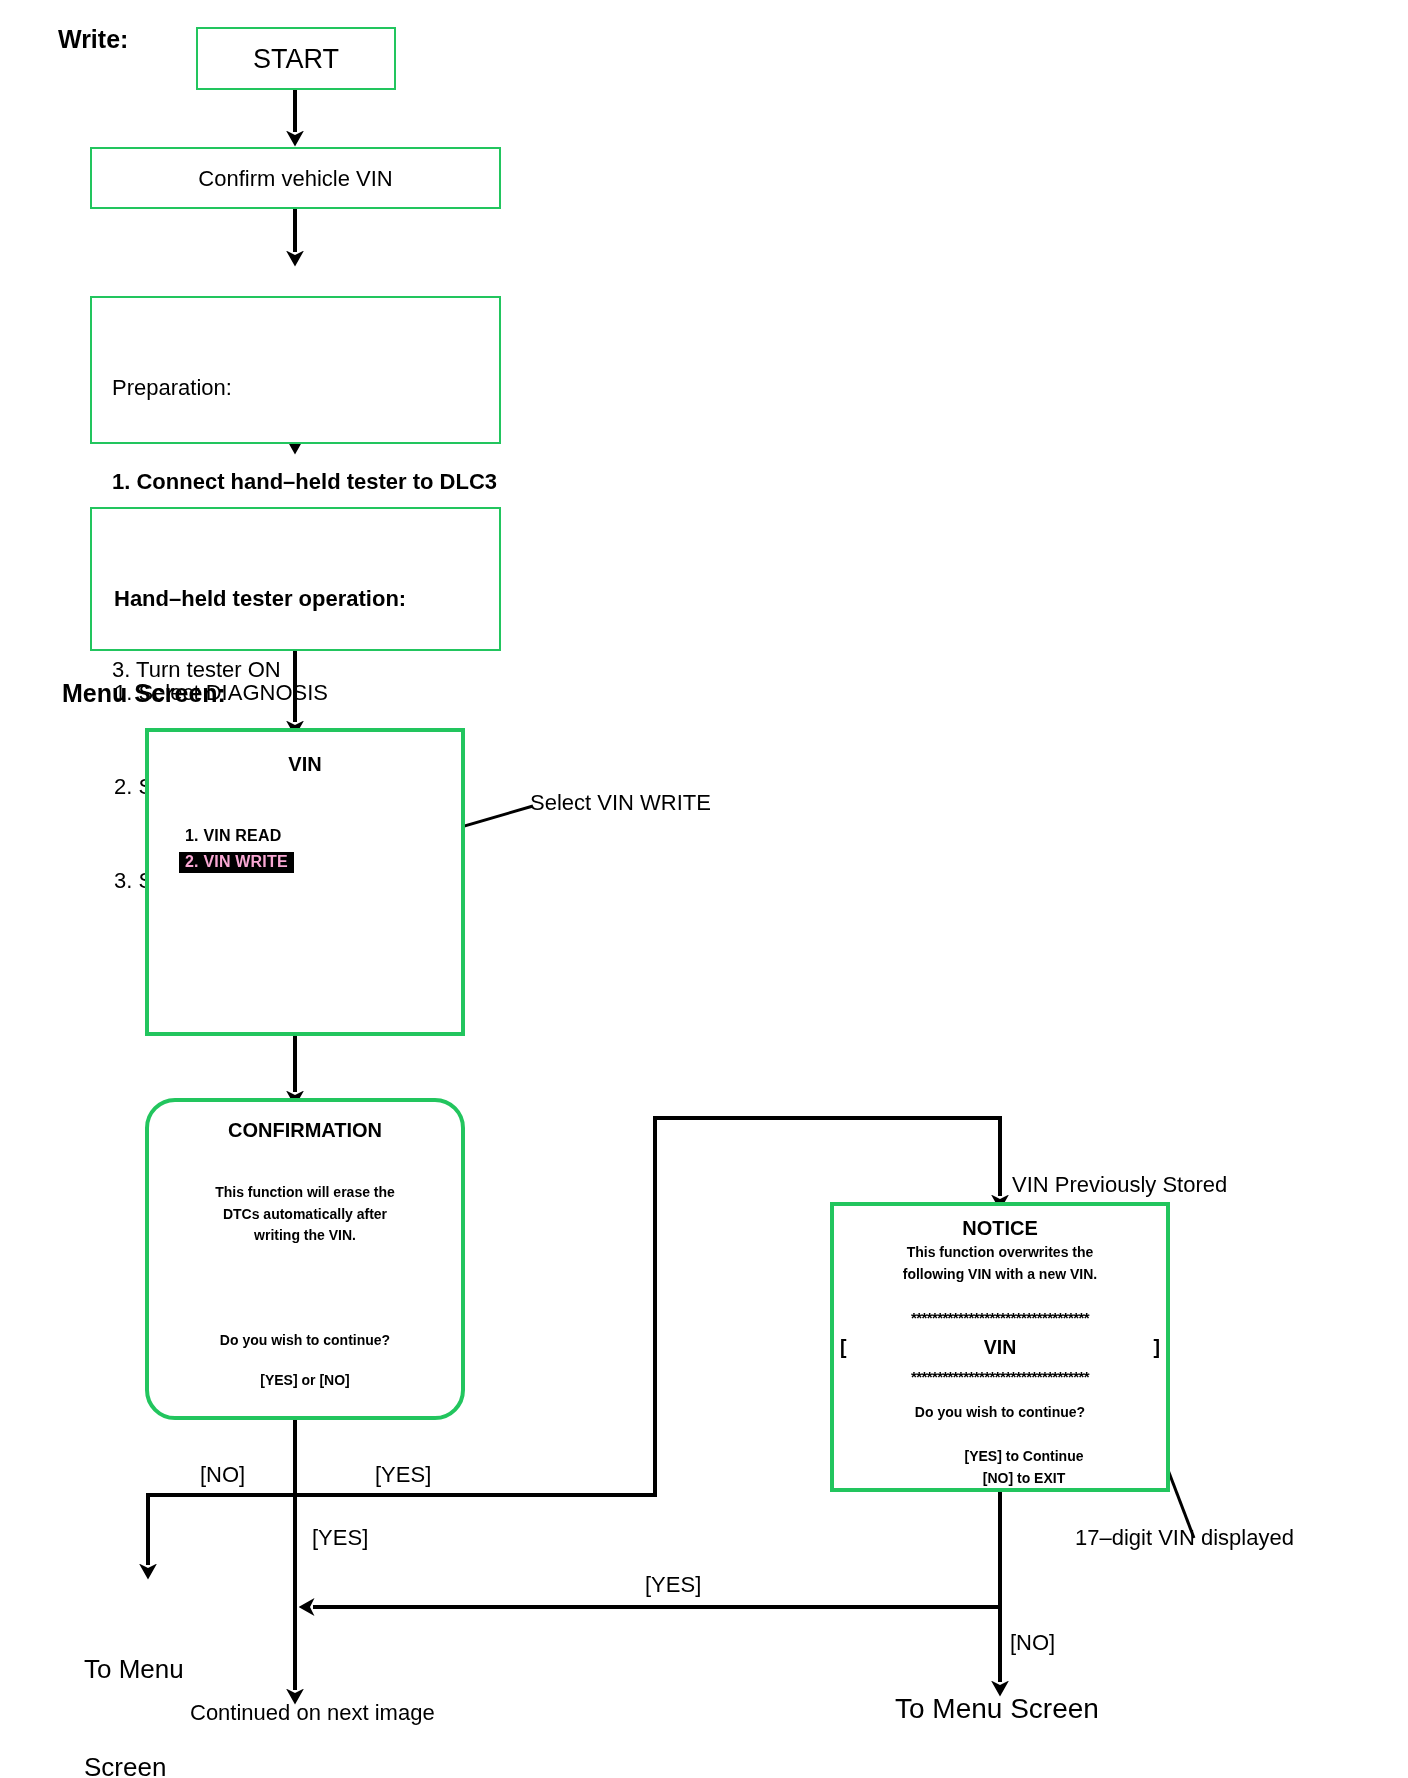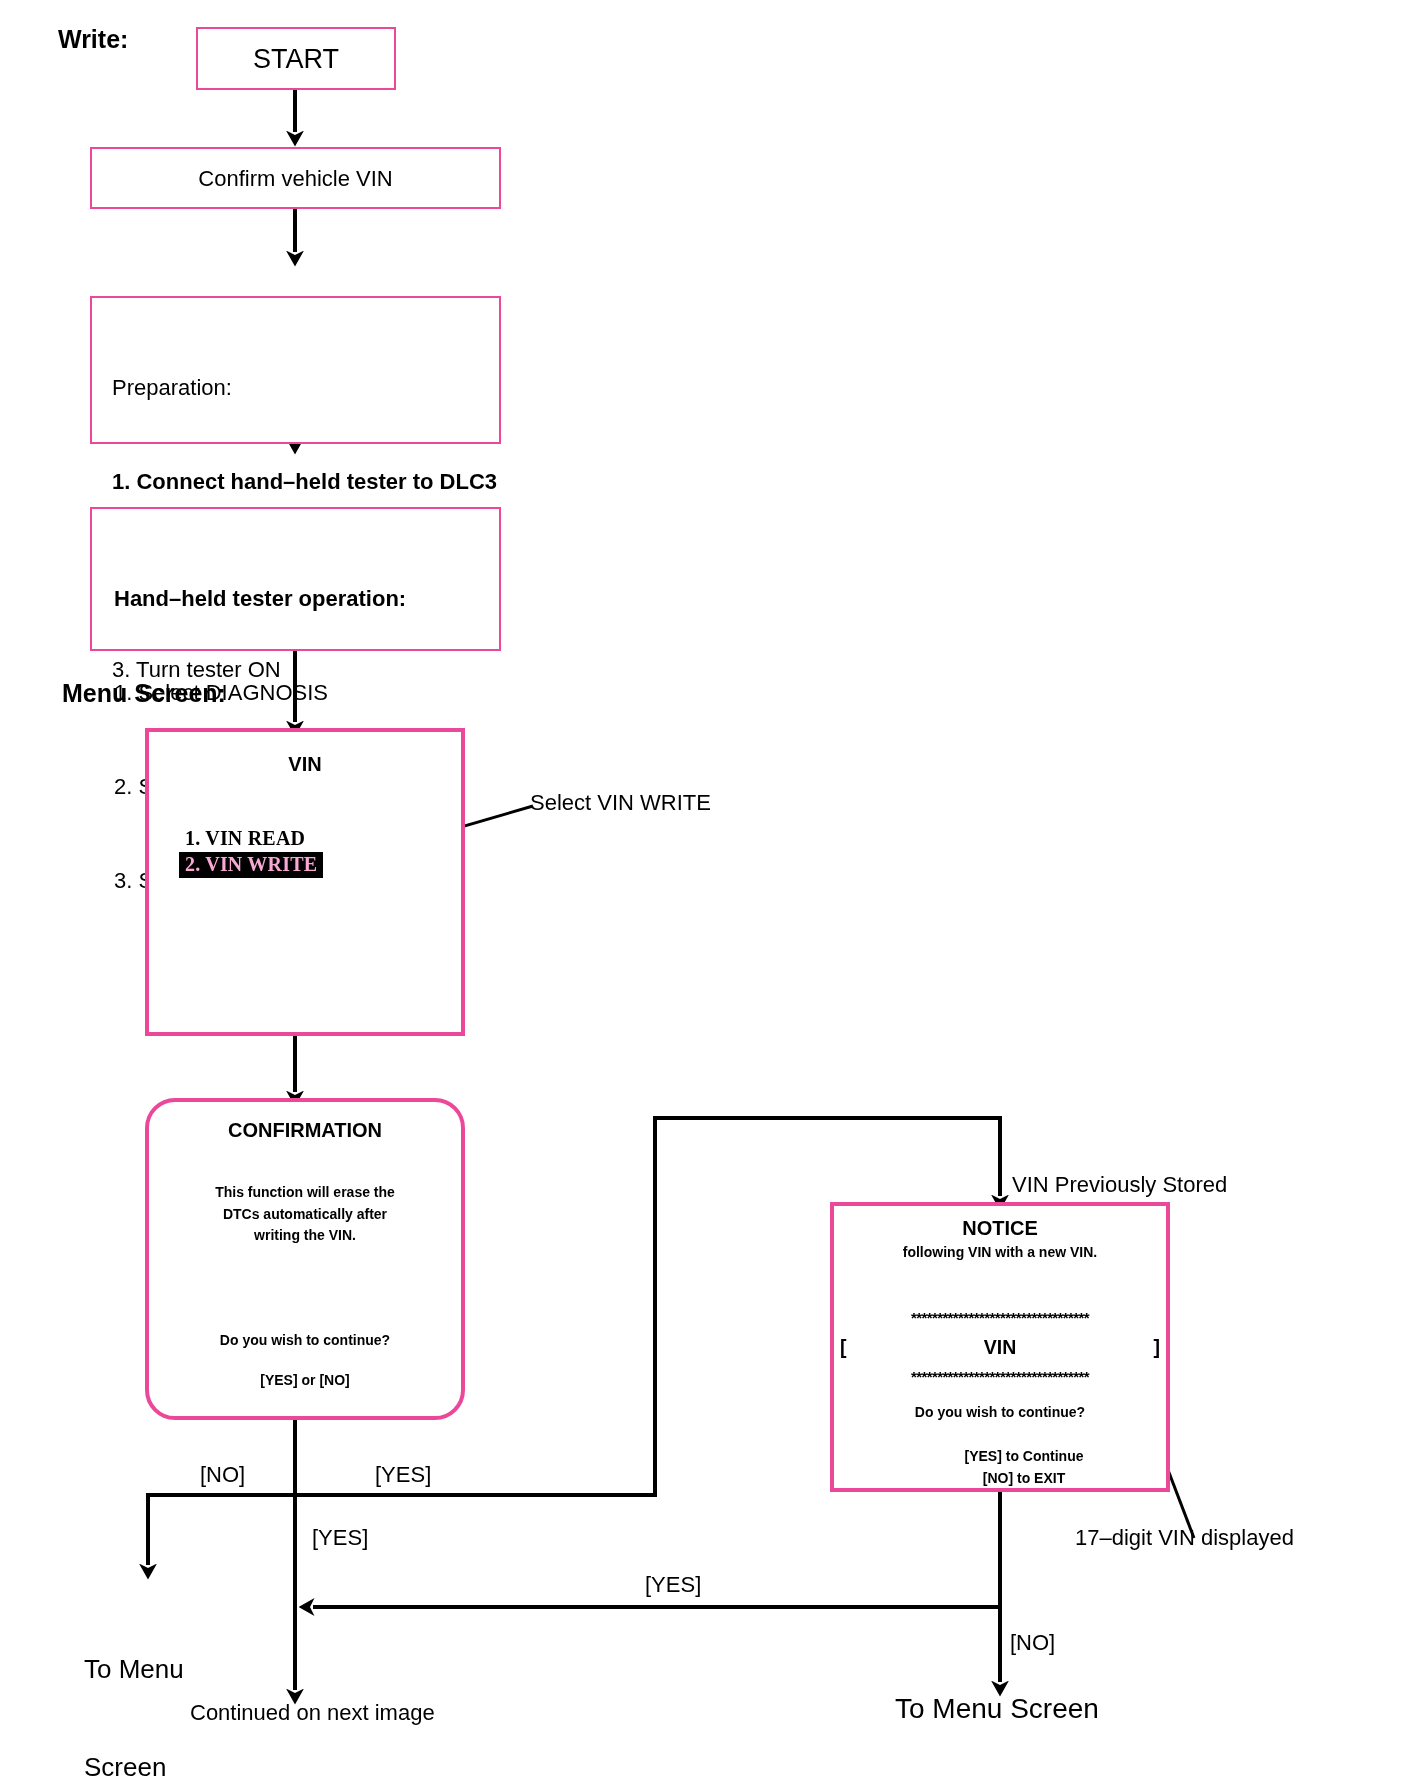--- a/index.html
+++ b/index.html
@@ -21,21 +21,21 @@
     left: 0;
     top: 0;
     width: 1408px;
     height: 1778px;
     pointer-events: none;
   }
   .node {
     position: absolute;
     box-sizing: border-box;
     background: #ffffff;
-    border: 2px solid #ec4899;
+    border: 2px solid #22c55e;
   }
   .node.thick {
     border-width: 4px;
   }
   .lbl {
     position: absolute;
     white-space: pre;
     line-height: 1.22;
   }
   .heading {
@@ -71,25 +71,24 @@
   }
   .scr-line {
     font-weight: bold;
     font-size: 14px;
     text-align: center;
     width: 100%;
     line-height: 1.55;
   }
   .menu-row {
     font-weight: bold;
-    font-size: 20px;
+    font-size: 16px;
     padding: 1px 6px 2px 6px;
     display: inline-block;
     letter-spacing: 0.2px;
-    font-family: Liberation Serif, serif;
   }
   .menu-row.sel {
     background: #000000;
     color: #f9a8d4;
   }
   .stars {
     font-weight: bold;
     font-size: 15px;
     letter-spacing: -0.6px;
     text-align: center;
@@ -205,20 +204,21 @@
     <div style="position:absolute; left:0; right:0; top:268px;">
       <div class="scr-line">[YES] or [NO]</div>
     </div>
   </div>
 
   <div class="lbl plain" style="left:1012px; top:1172px;">VIN Previously Stored</div>
 
   <div class="node thick" style="left:830px; top:1202px; width:340px; height:290px;">
     <div class="lbl scr-title" style="left:0; top:10px;">NOTICE</div>
     <div style="position:absolute; left:0; right:0; top:36px;">
+      <div class="scr-line">This function overwrites the</div>
       <div class="scr-line">following VIN with a new VIN.</div>
     </div>
     <div style="position:absolute; left:0; right:0; top:103px;">
       <div class="stars">**********************************</div>
     </div>
     <div class="vinrow" style="position:absolute; left:0; right:0; top:130px;">
       <span class="lb">[</span>
       <span class="mid">VIN</span>
       <span class="rb">]</span>
     </div>

